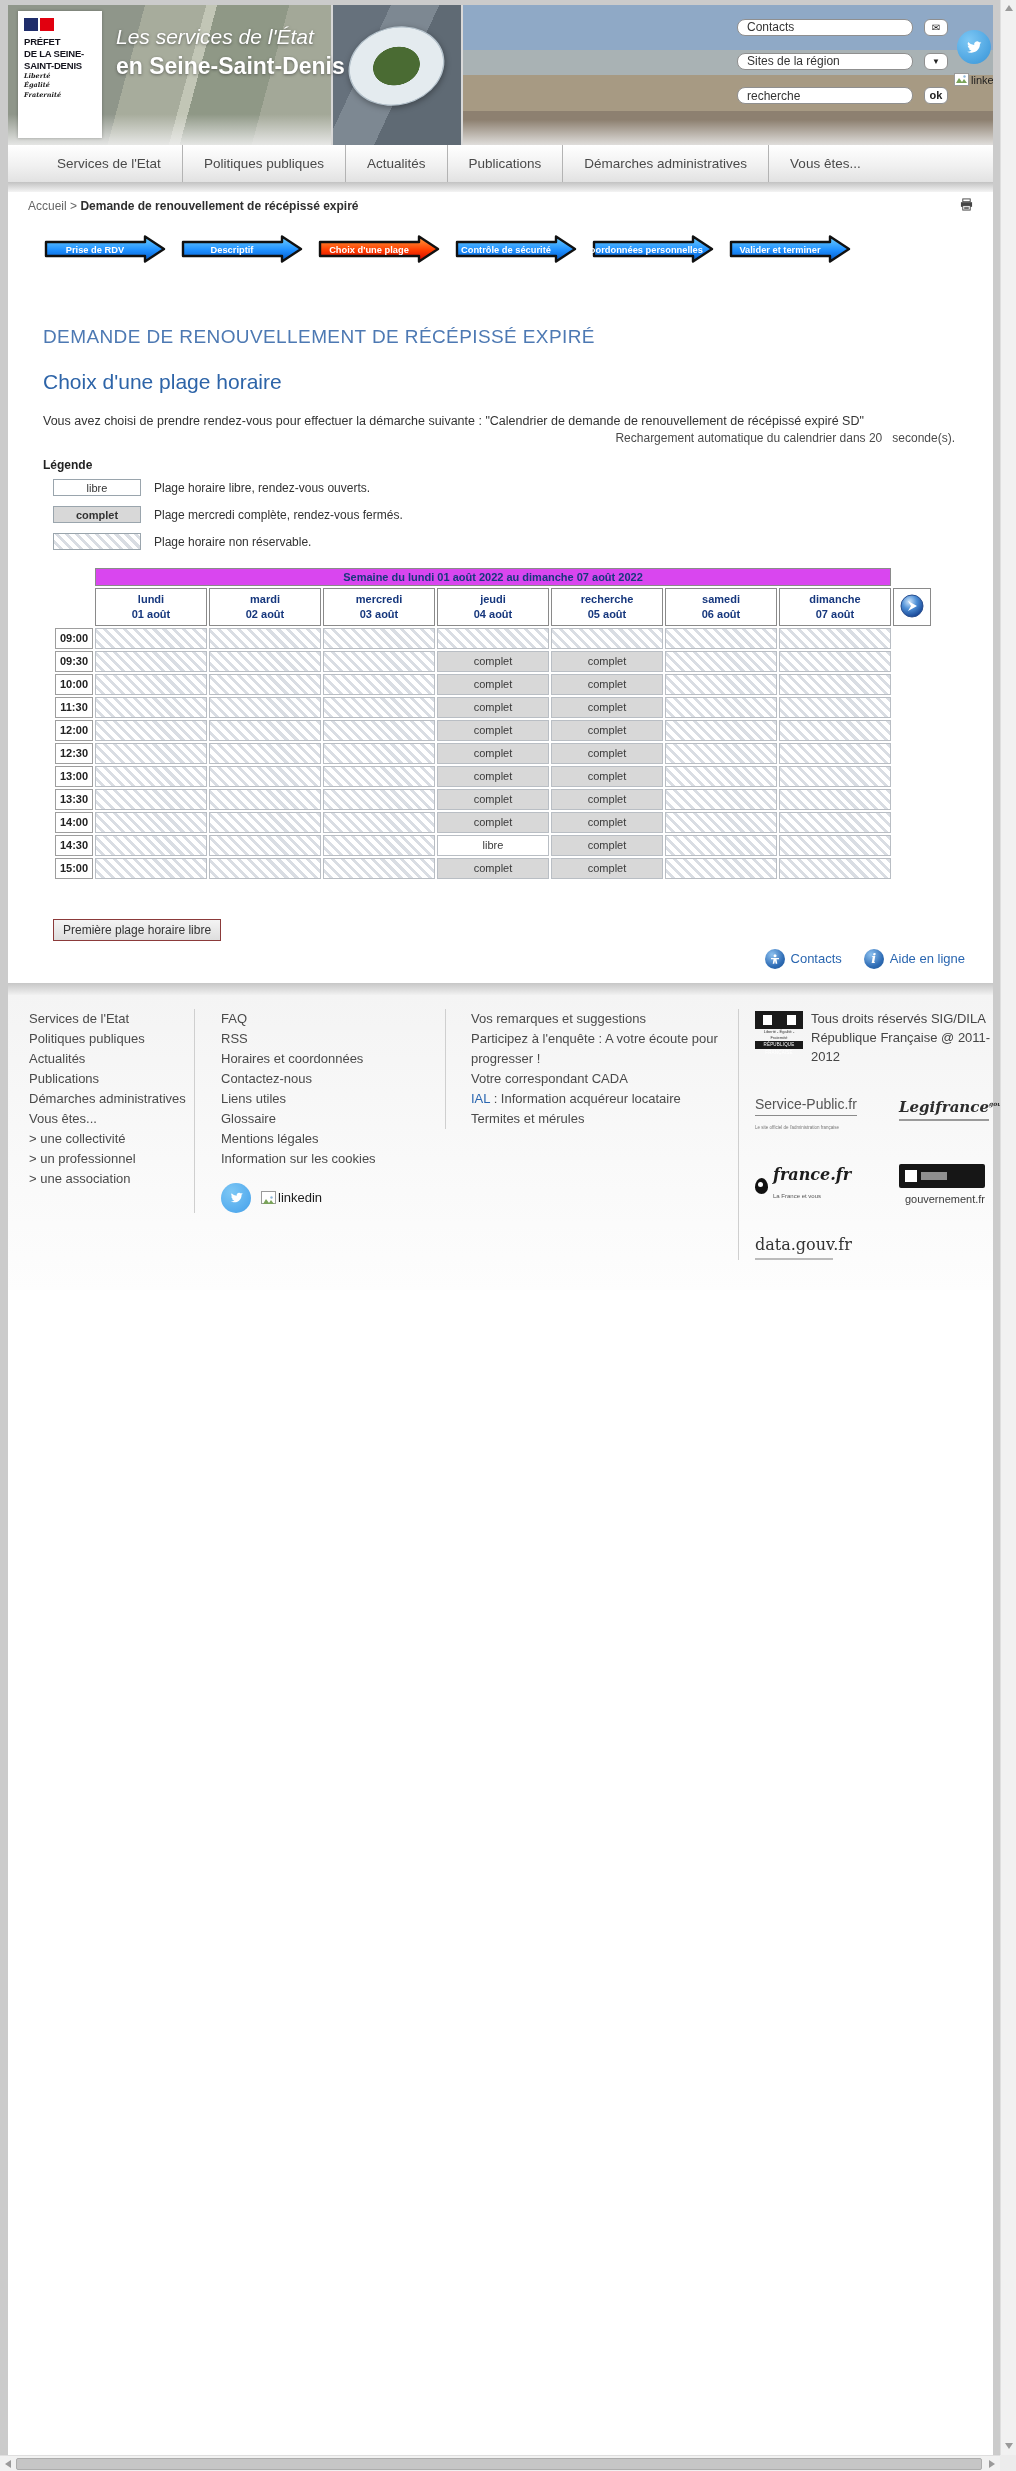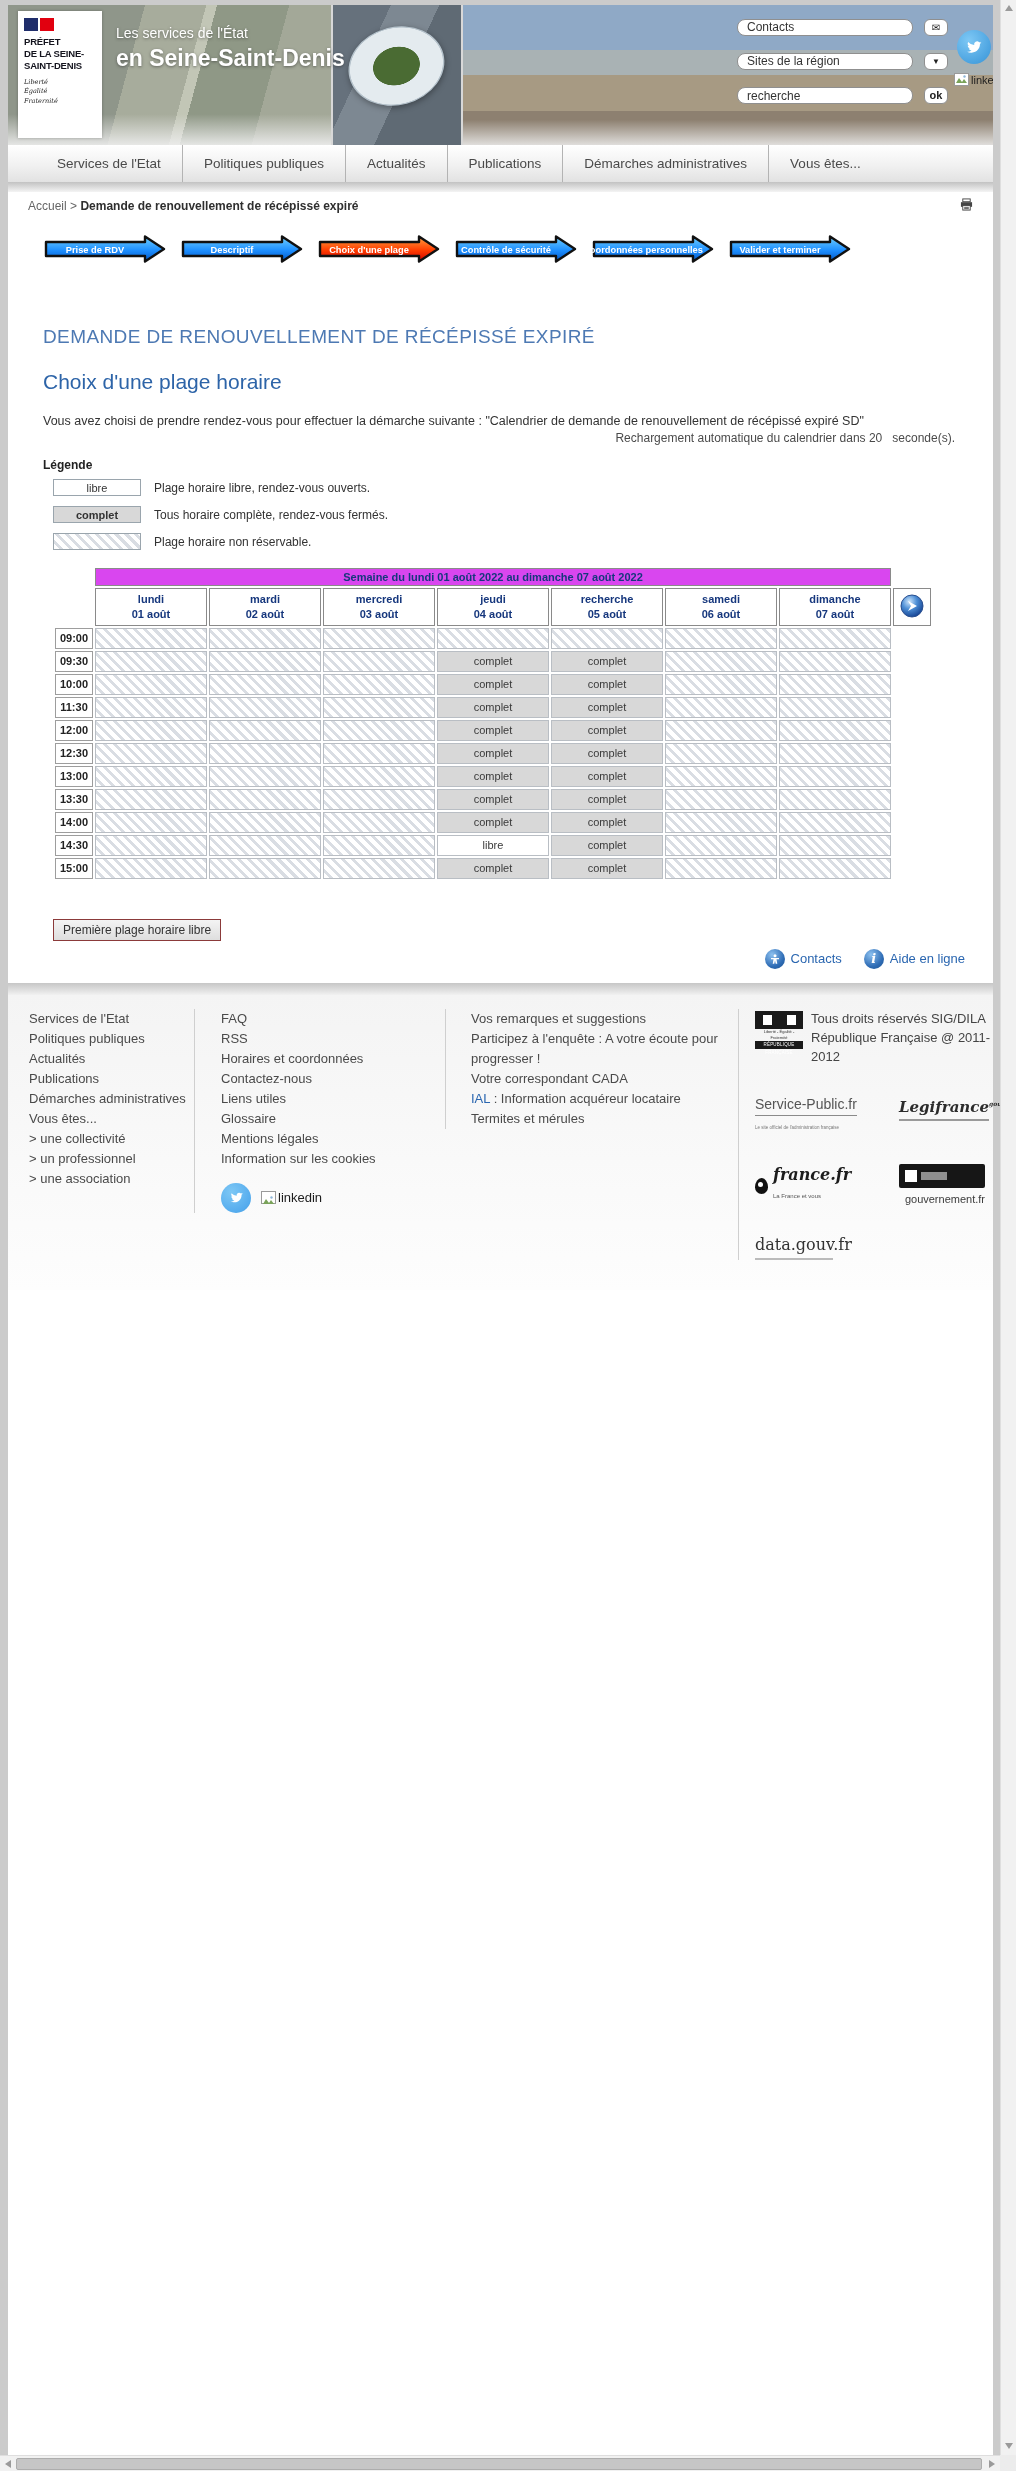--- a/index.html
+++ b/index.html
@@ -22,23 +22,23 @@
     transform:rotate(-15deg); box-shadow:0 2px 6px rgba(0,0,0,.35);}
   .photo-right { position:absolute; left:455px; top:0; right:0; height:100%;
     background:
       linear-gradient(180deg, rgba(255,255,255,0) 82%, rgba(238,238,238,.85) 100%),
       linear-gradient(180deg, #8fa9c6 0 32%, #a9b2b4 32% 50%, #a79a83 50% 76%, #8d8070 76% 100%);}
   .logo-box { position:absolute; left:10px; top:6px; width:84px; height:127px; background:#fff;
     padding:7px 6px; box-shadow:0 0 3px rgba(0,0,0,.25); }
   .flag { display:flex; gap:2px; margin-bottom:5px; }
   .flag .sq { width:14px; height:13px; }
   .prefet-lines { font-size:9.5px; font-weight:bold; color:#14141e; line-height:1.25; letter-spacing:-0.2px;}
-  .motto { margin-top:6px; font-family:"DejaVu Serif", serif; font-style:italic; font-weight:normal; font-size:6.5px; color:#222; line-height:1.5;}
+  .motto { font-family:"DejaVu Serif", serif; font-style:italic; font-weight:bold; font-size:6.5px; color:#222; line-height:1.5;}
   .banner-title { position:absolute; left:108px; top:20px; color:#fff; text-shadow:0 1px 3px rgba(40,40,40,.55);}
-  .banner-title .l1 { font-size:14px; }
+  .banner-title .l1 { font-size:21px;font-style:italic; }
   .banner-title .l2 { font-size:23px; font-weight:bold; margin-top:4px; }
   .hdr-field { position:absolute; right:80px; width:176px; height:17px; background:#fff;
     border:1px solid #8f8f8f; border-radius:8px; font-size:12px; color:#333; line-height:15px; padding-left:9px; overflow:hidden;}
   .hdr-btn { position:absolute; right:45px; width:24px; height:17px; background:#fff;
     border:1px solid #8f8f8f; border-radius:6px; font-size:10px; color:#222; text-align:center; line-height:15px; cursor:pointer;}
   input.hdr-input { position:absolute; right:80px; width:176px; height:17px; background:#fff;
     border:1px solid #8f8f8f; border-radius:8px; font-size:12px; color:#333; padding-left:9px; font-family:inherit;}
   .twitter-badge { position:absolute; right:2px; top:25px; width:34px; height:34px; border-radius:50%;
     background:radial-gradient(circle at 35% 30%, #7ec8f5, #4ba3e0 70%, #3e93d0); display:flex; align-items:center; justify-content:center;}
   .linkedin-broken { position:absolute; right:-3px; top:66px; width:42px; height:17px; overflow:hidden;
@@ -301,21 +301,21 @@
       <p class="reload"><span>Rechargement automatique du calendrier dans</span> <span>20</span><span class="sec">seconde(s).</span></p>
 
       <div class="legend-title">Légende</div>
       <div>
           <div class="legend-row">
             <span class="lg-box free">libre</span>
             <span class="lg-text">Plage horaire libre, rendez-vous ouverts.</span>
           </div>
           <div class="legend-row">
             <span class="lg-box full">complet</span>
-            <span class="lg-text">Tous horaire complète, rendez-vous fermés.</span>
+            <span class="lg-text">Plage mercredi complète, rendez-vous fermés.</span>
           </div>
           <div class="legend-row">
             <span class="lg-box na"></span>
             <span class="lg-text">Plage horaire non réservable.</span>
           </div>
         </div>
 
       <table class="cal">
         <thead>
           <tr>

